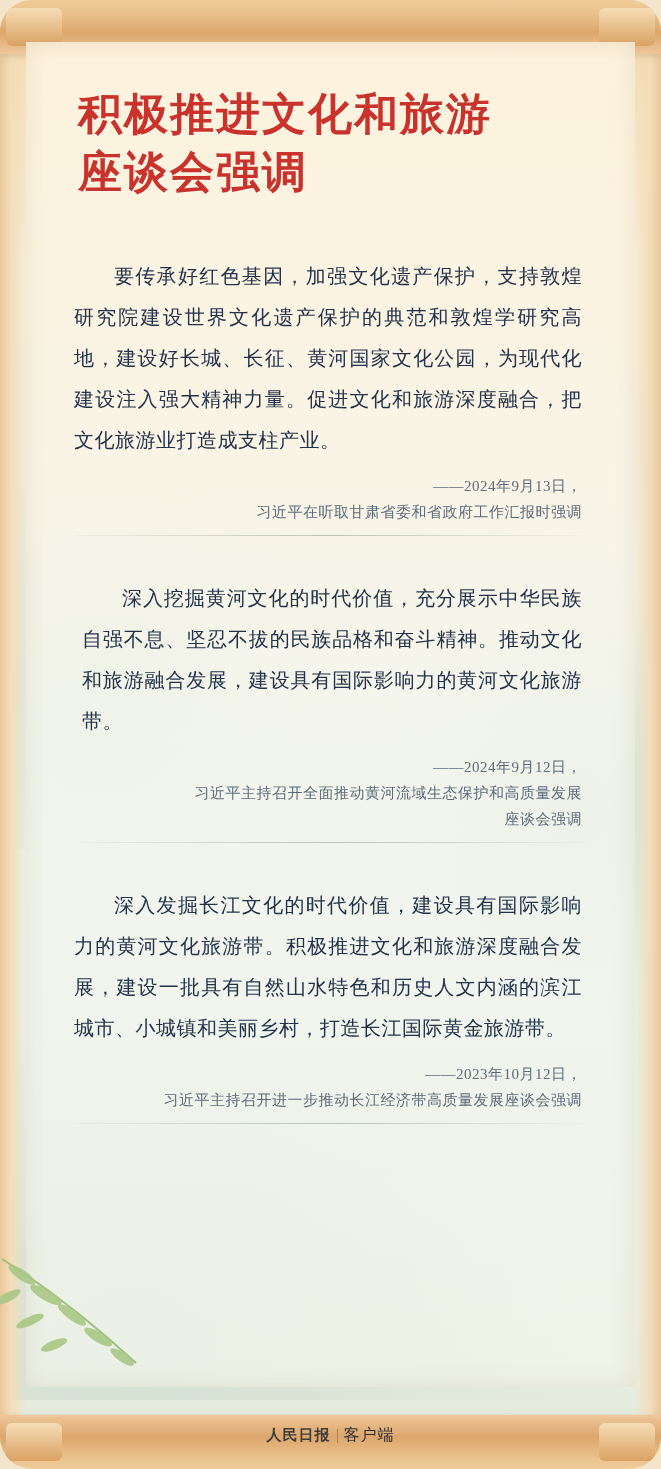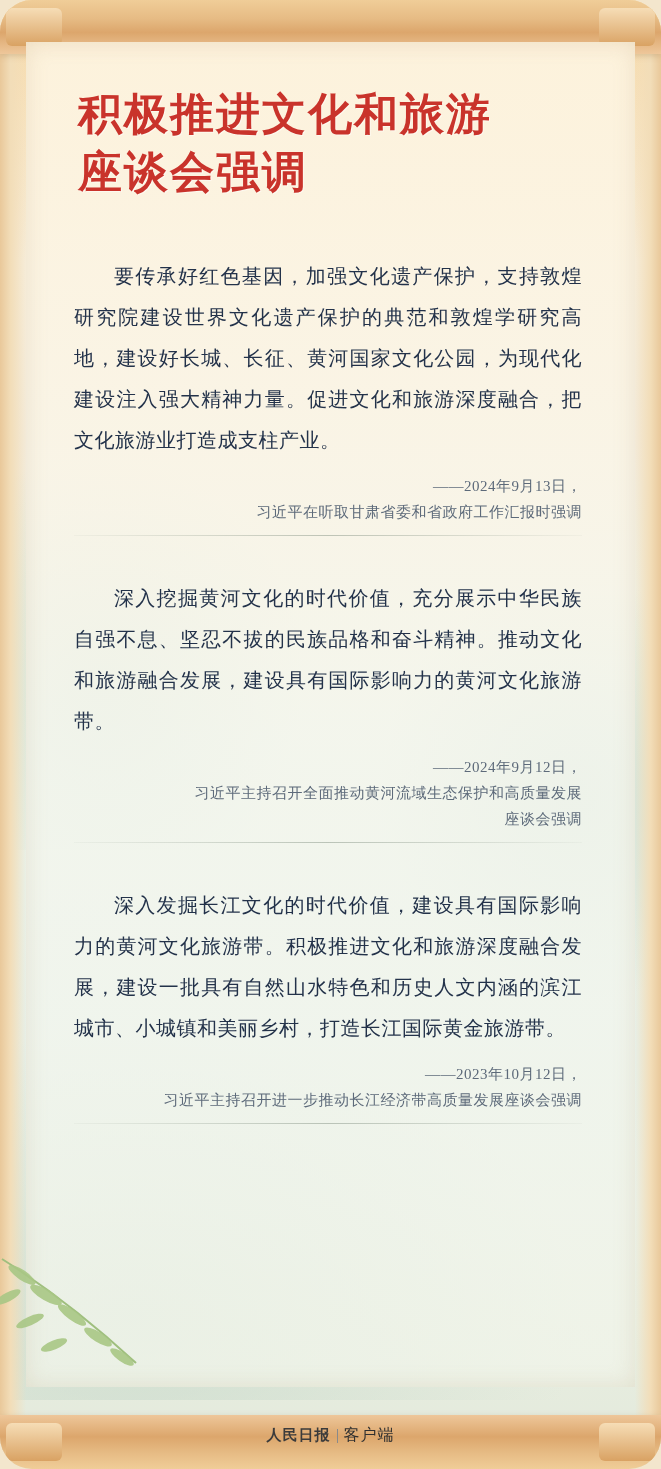--- a/index.html
+++ b/index.html
@@ -159,21 +159,21 @@
     color: #5d6a7a;
     letter-spacing: 0.5px;
     font-family: Liberation Serif, serif;
   }
   .divider {
     margin-top: 10px;
     height: 1px;
     width: 100%;
     background: linear-gradient(90deg, rgba(120,135,120,0.05), rgba(120,135,120,0.45), rgba(120,135,120,0.05));
   }
-  .q2 { margin-top: 42px; }
+  .q2 { margin-top: 42px; margin-left: 8px; }
   .q3 { margin-top: 42px; }
 
   
   .leaves {
     position: absolute;
     left: 0px;
     top: 1245px;
     width: 170px;
     height: 150px;
     pointer-events: none;

